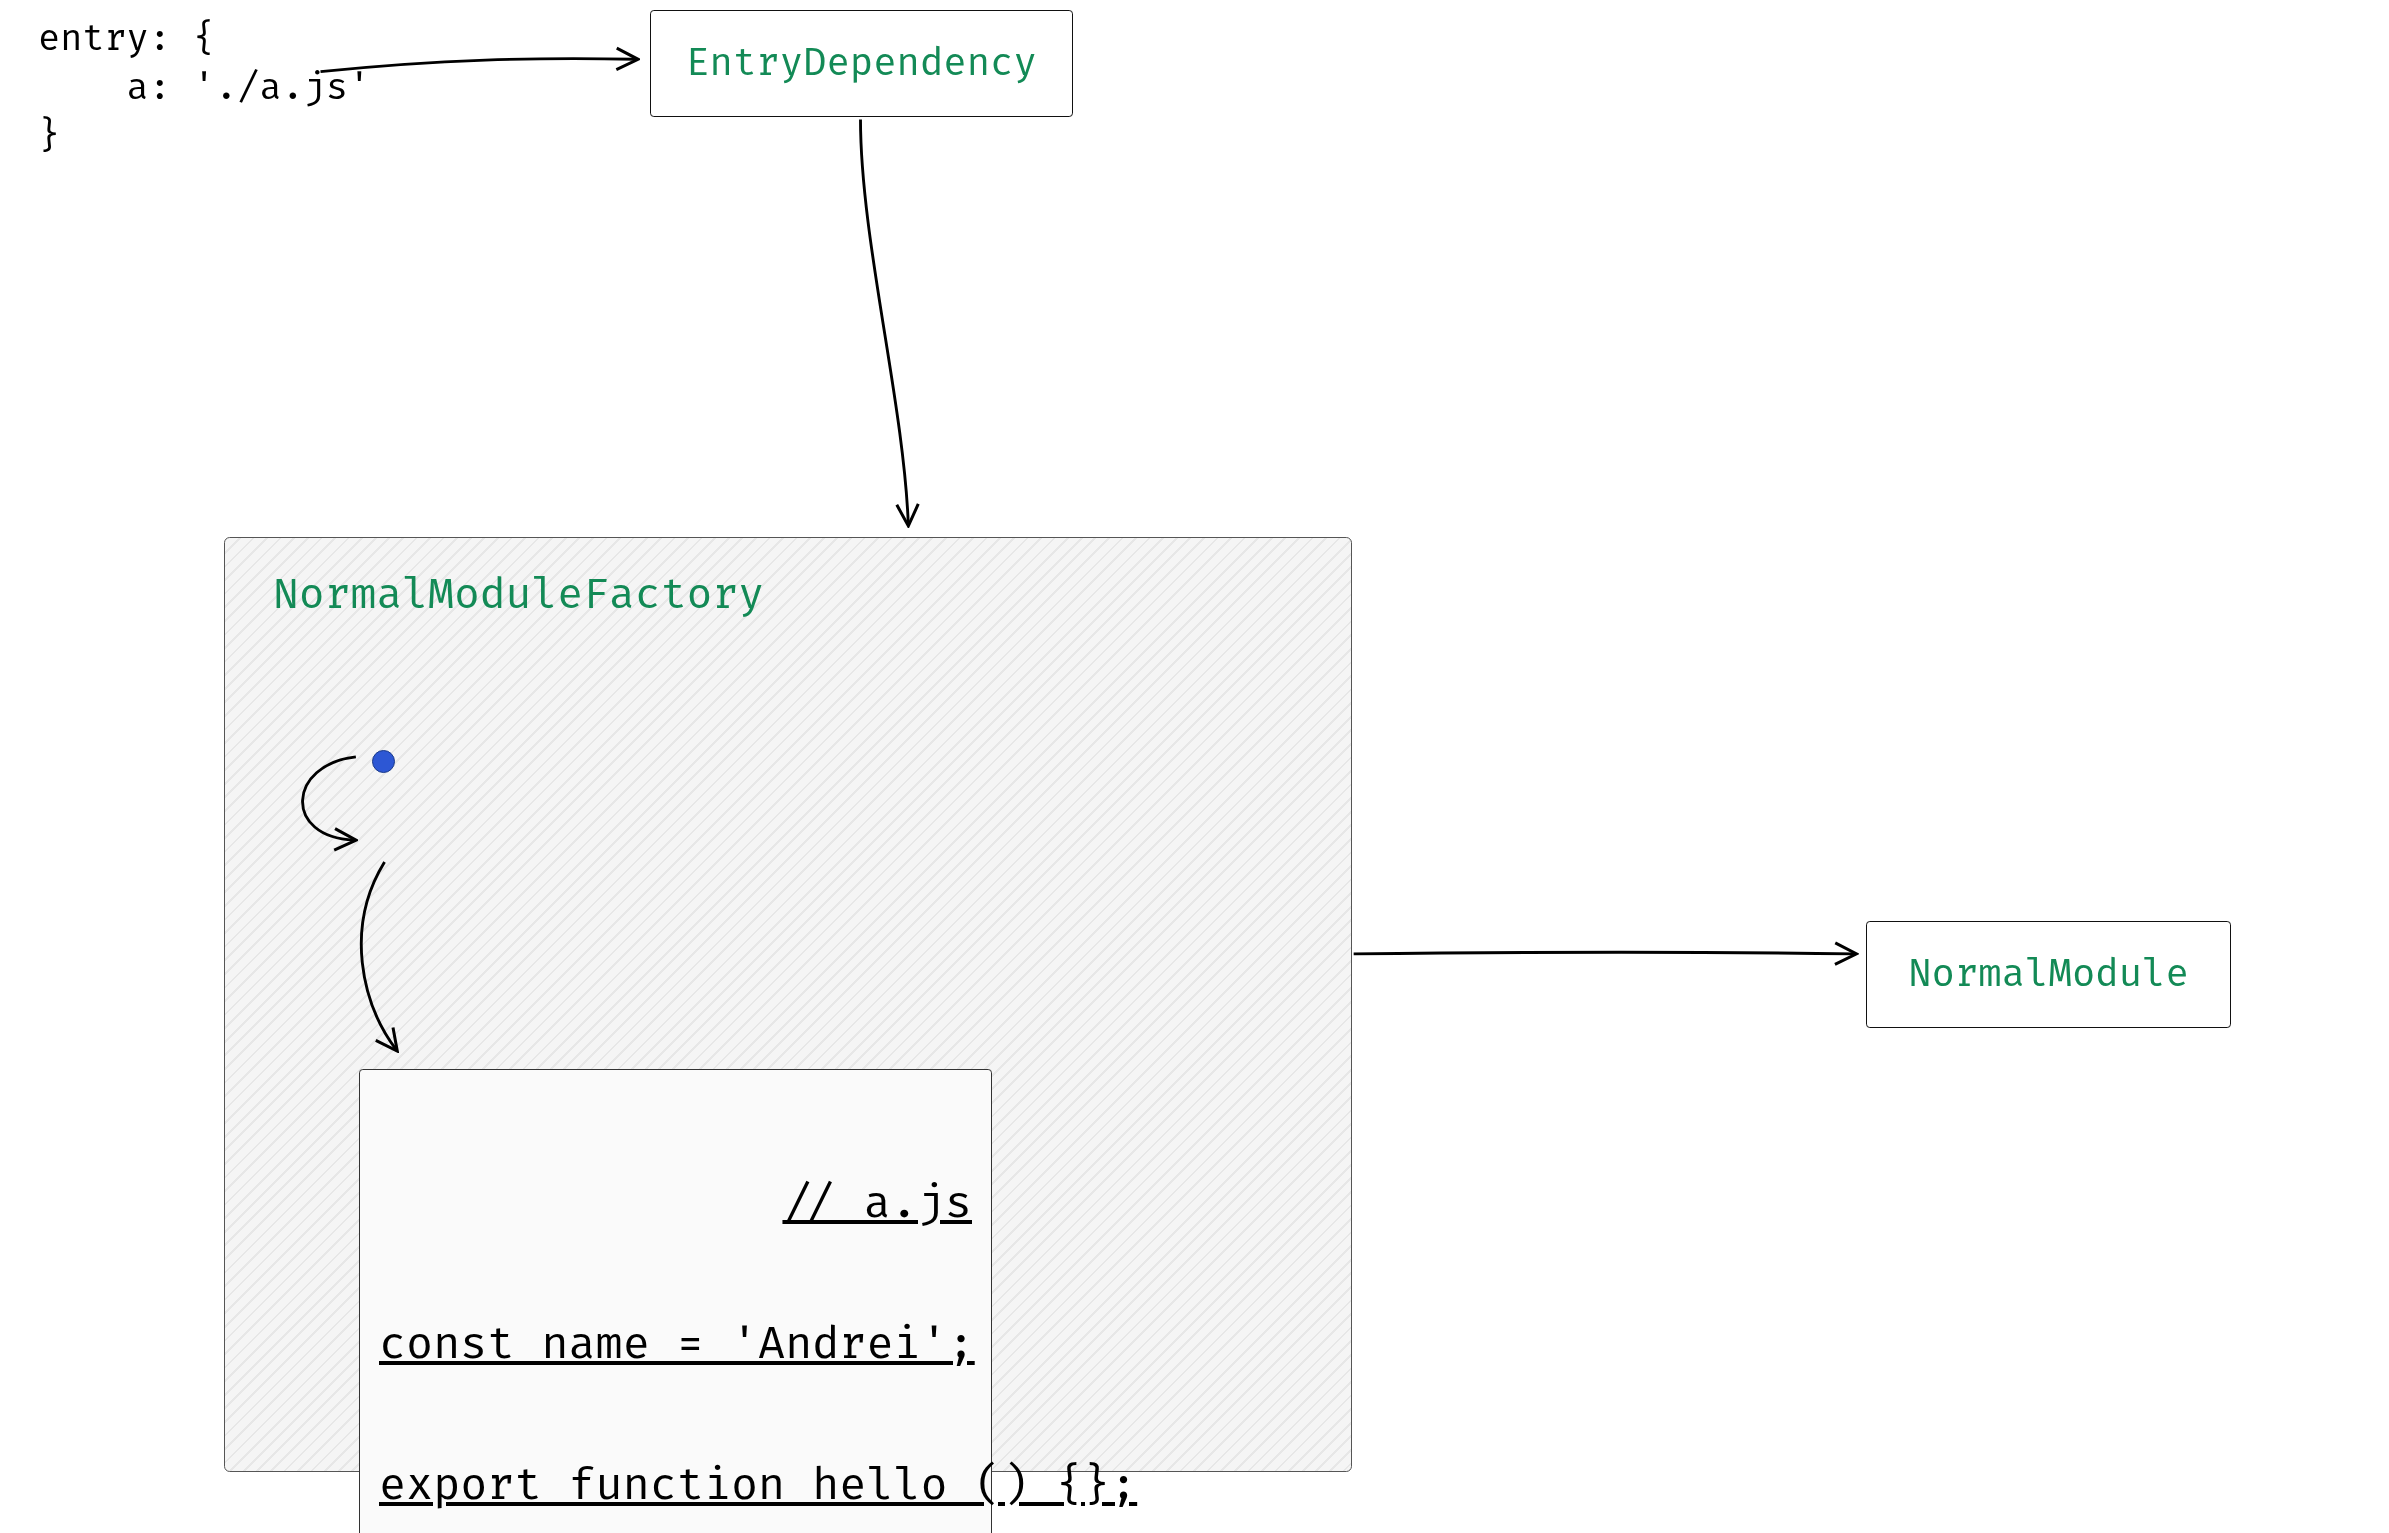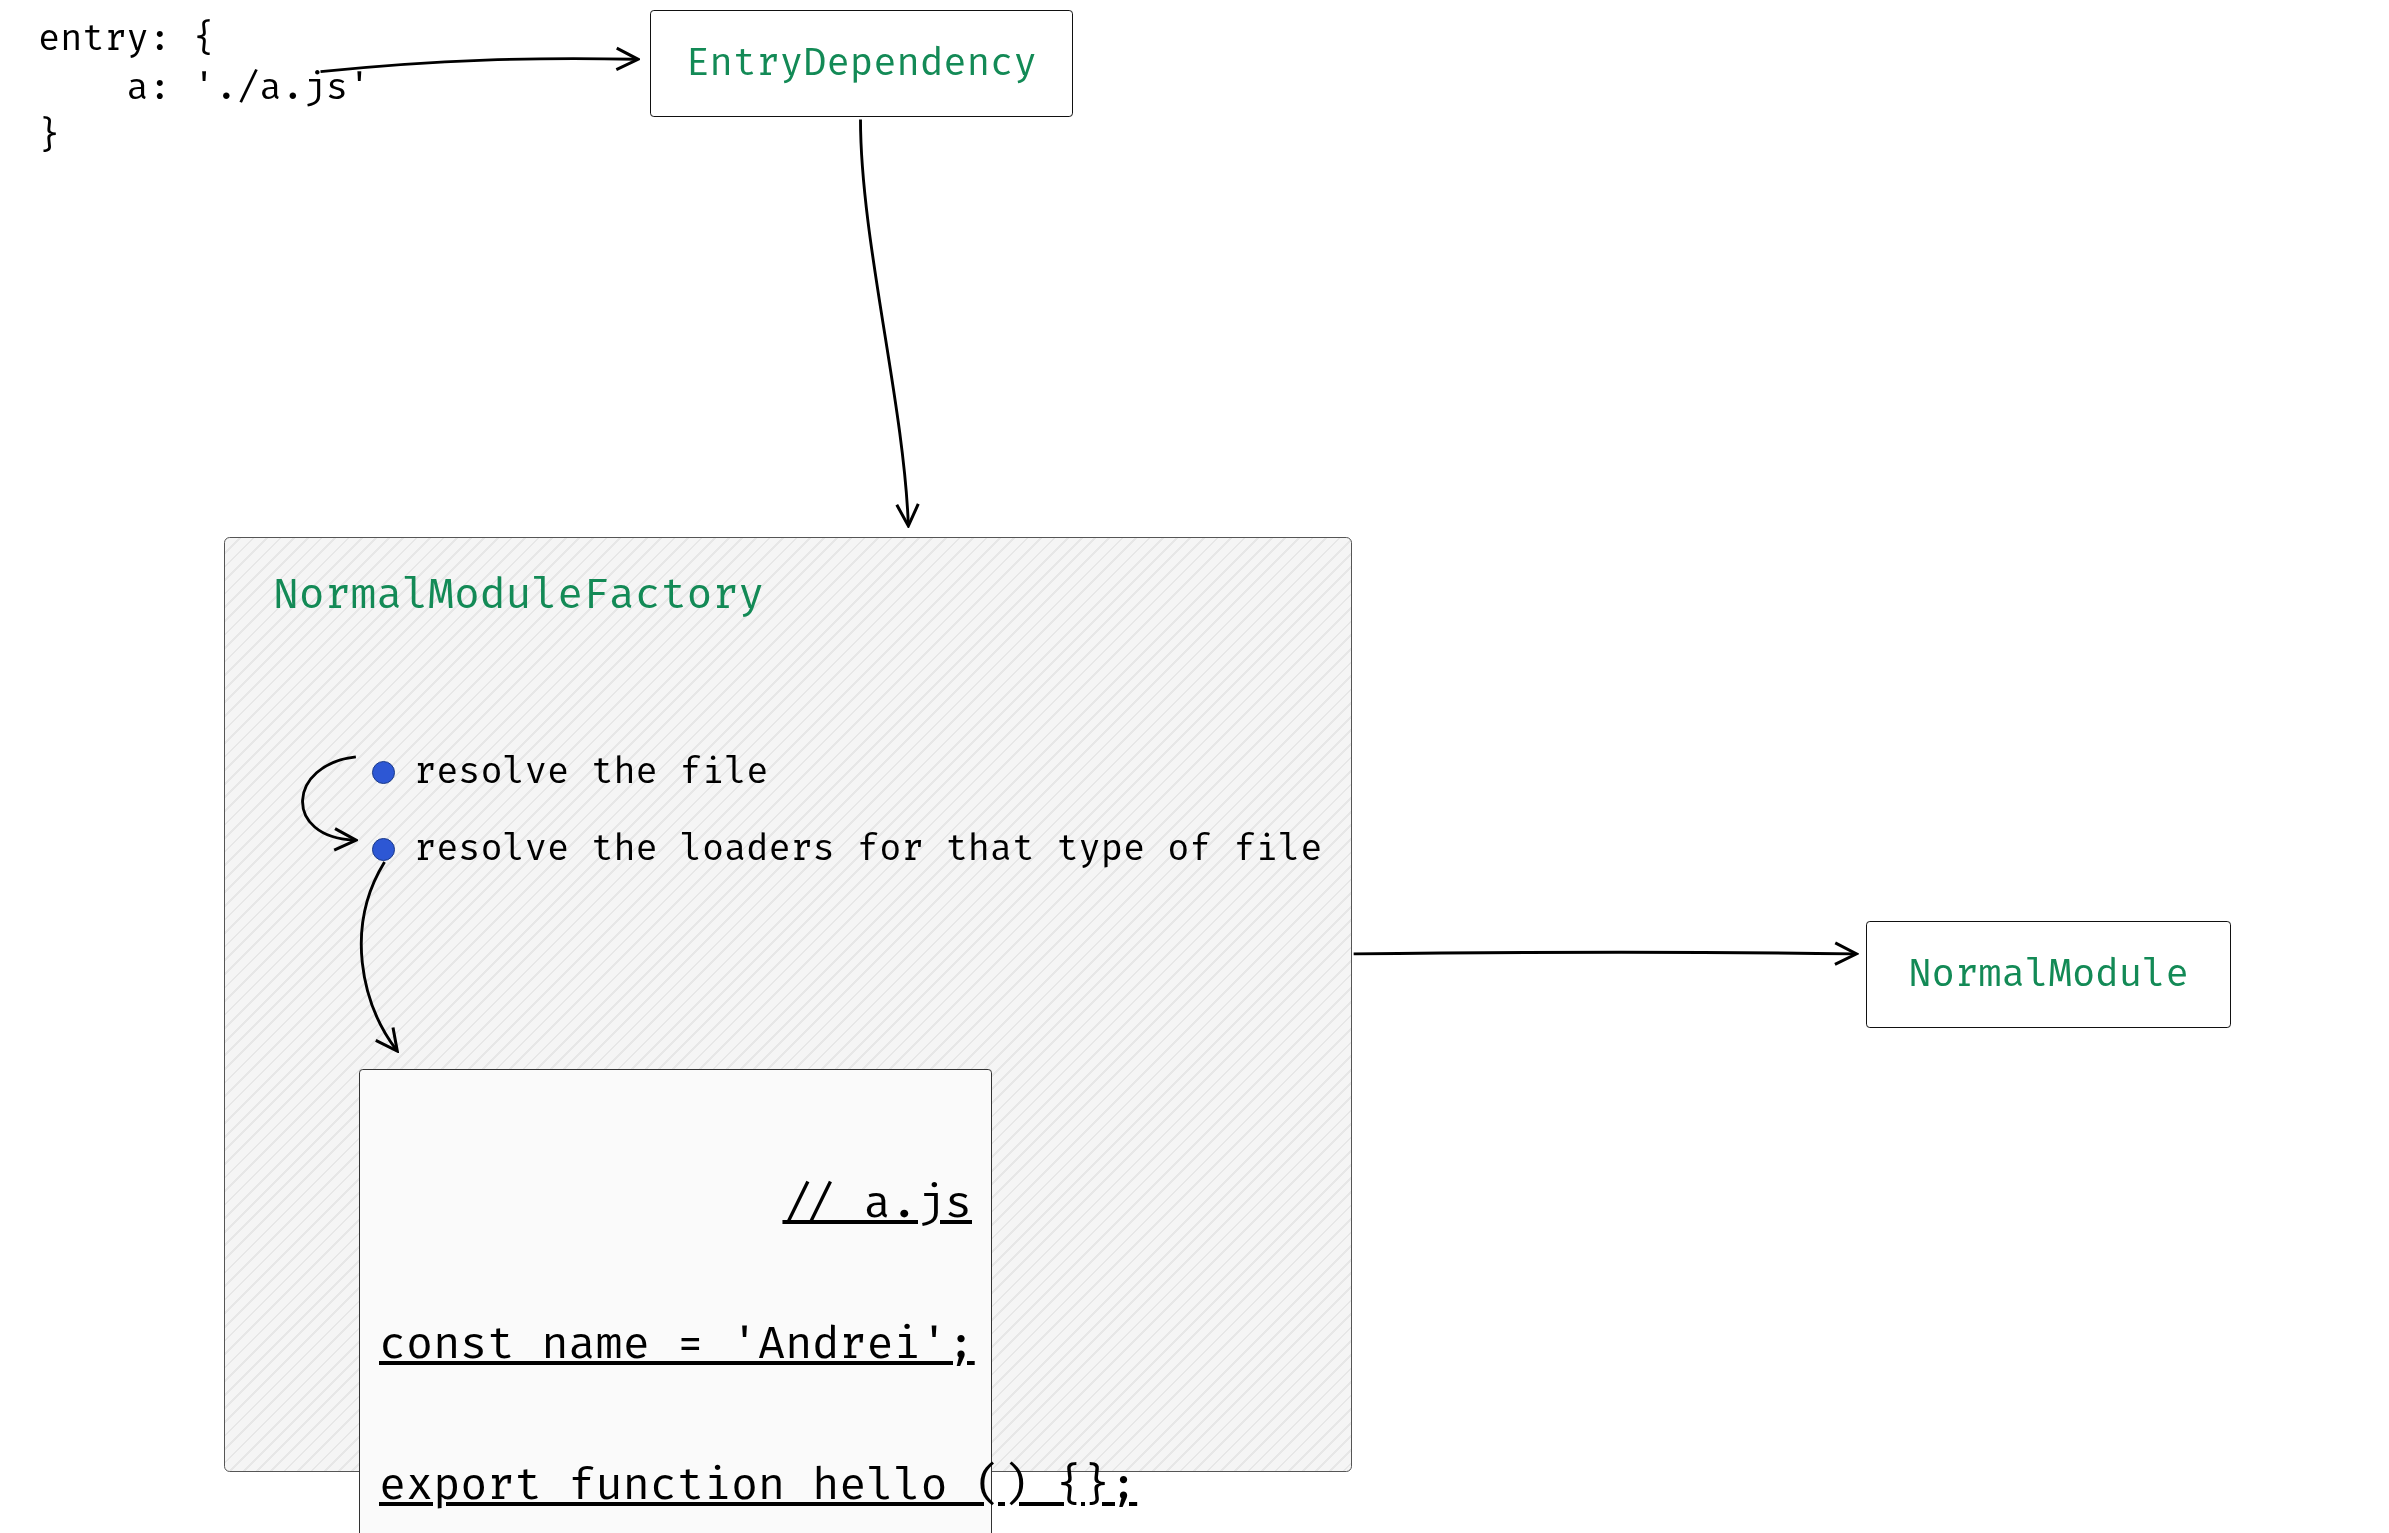--- a/index.html
+++ b/index.html
@@ -112,27 +112,22 @@
   <div class="box straight" style="left:650px; top:9.6px; width:421px; height:105px;">
     <span>EntryDependency</span>
   </div>
 
   <div class="factory" style="left:224px; top:537px; width:1126px; height:933px;">
 
     <div class="factory-title">NormalModuleFactory</div>
 
     <div class="bullet-row" style="left:147px; top:212px;">
       <span class="bullet-dot"></span>
-      <span>resolve the file</span>
     </div>
 
-    <div class="bullet-row" style="left:147px; top:289px;">
-      <span class="bullet-dot"></span>
-      <span>resolve the loaders for that type of file</span>
-    </div>
 
     <div class="code-box" style="left:134px; top:531px; width:593px;">
 <span>// a.js
 
 const name = 'Andrei';
 
 export function hello () {};</span>
     </div>
 
   </div>

